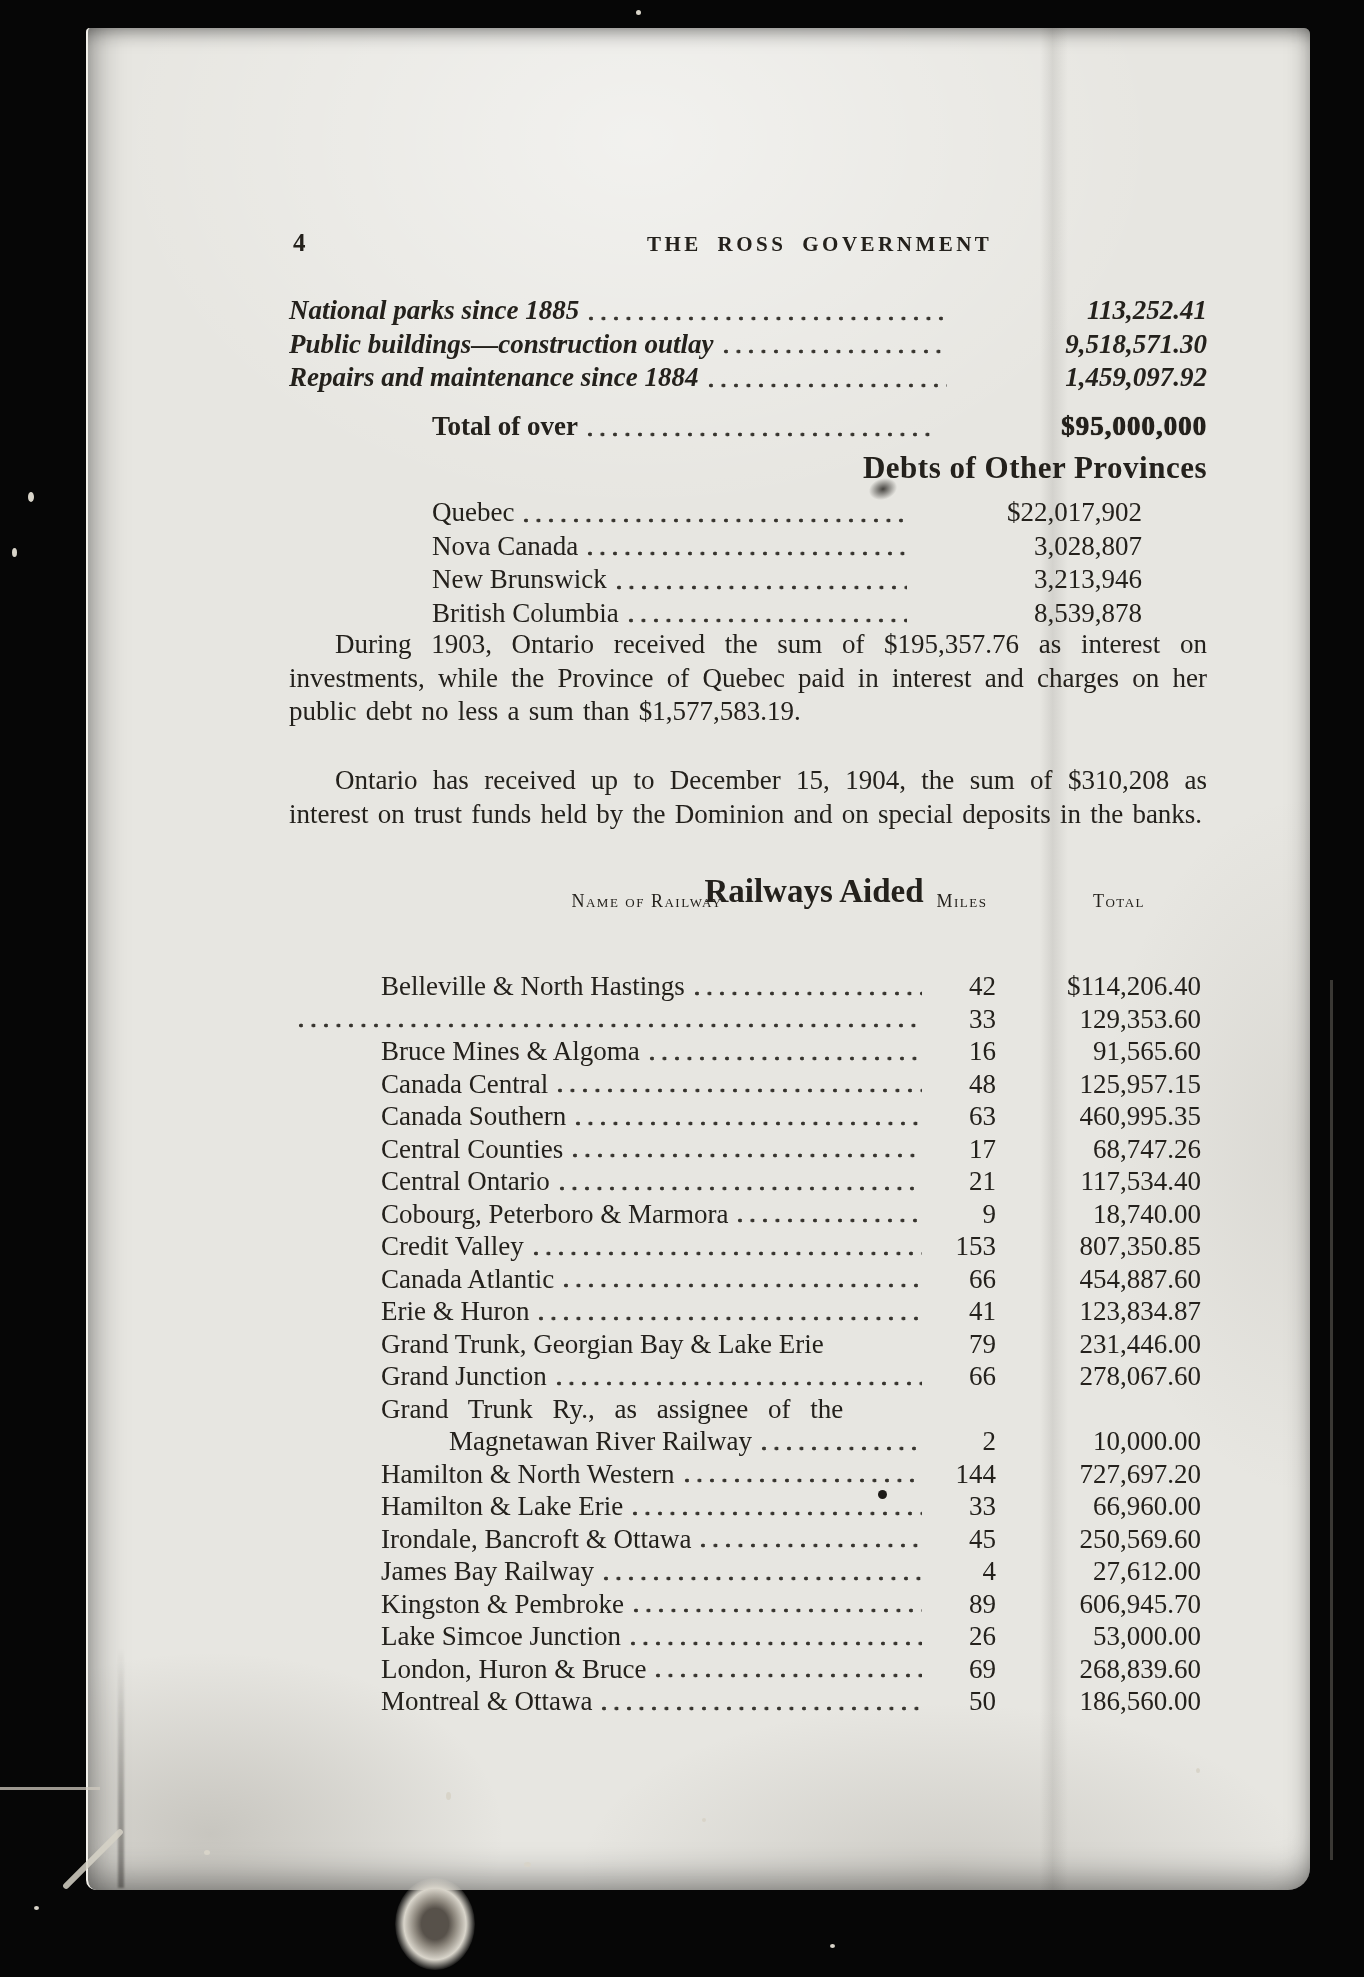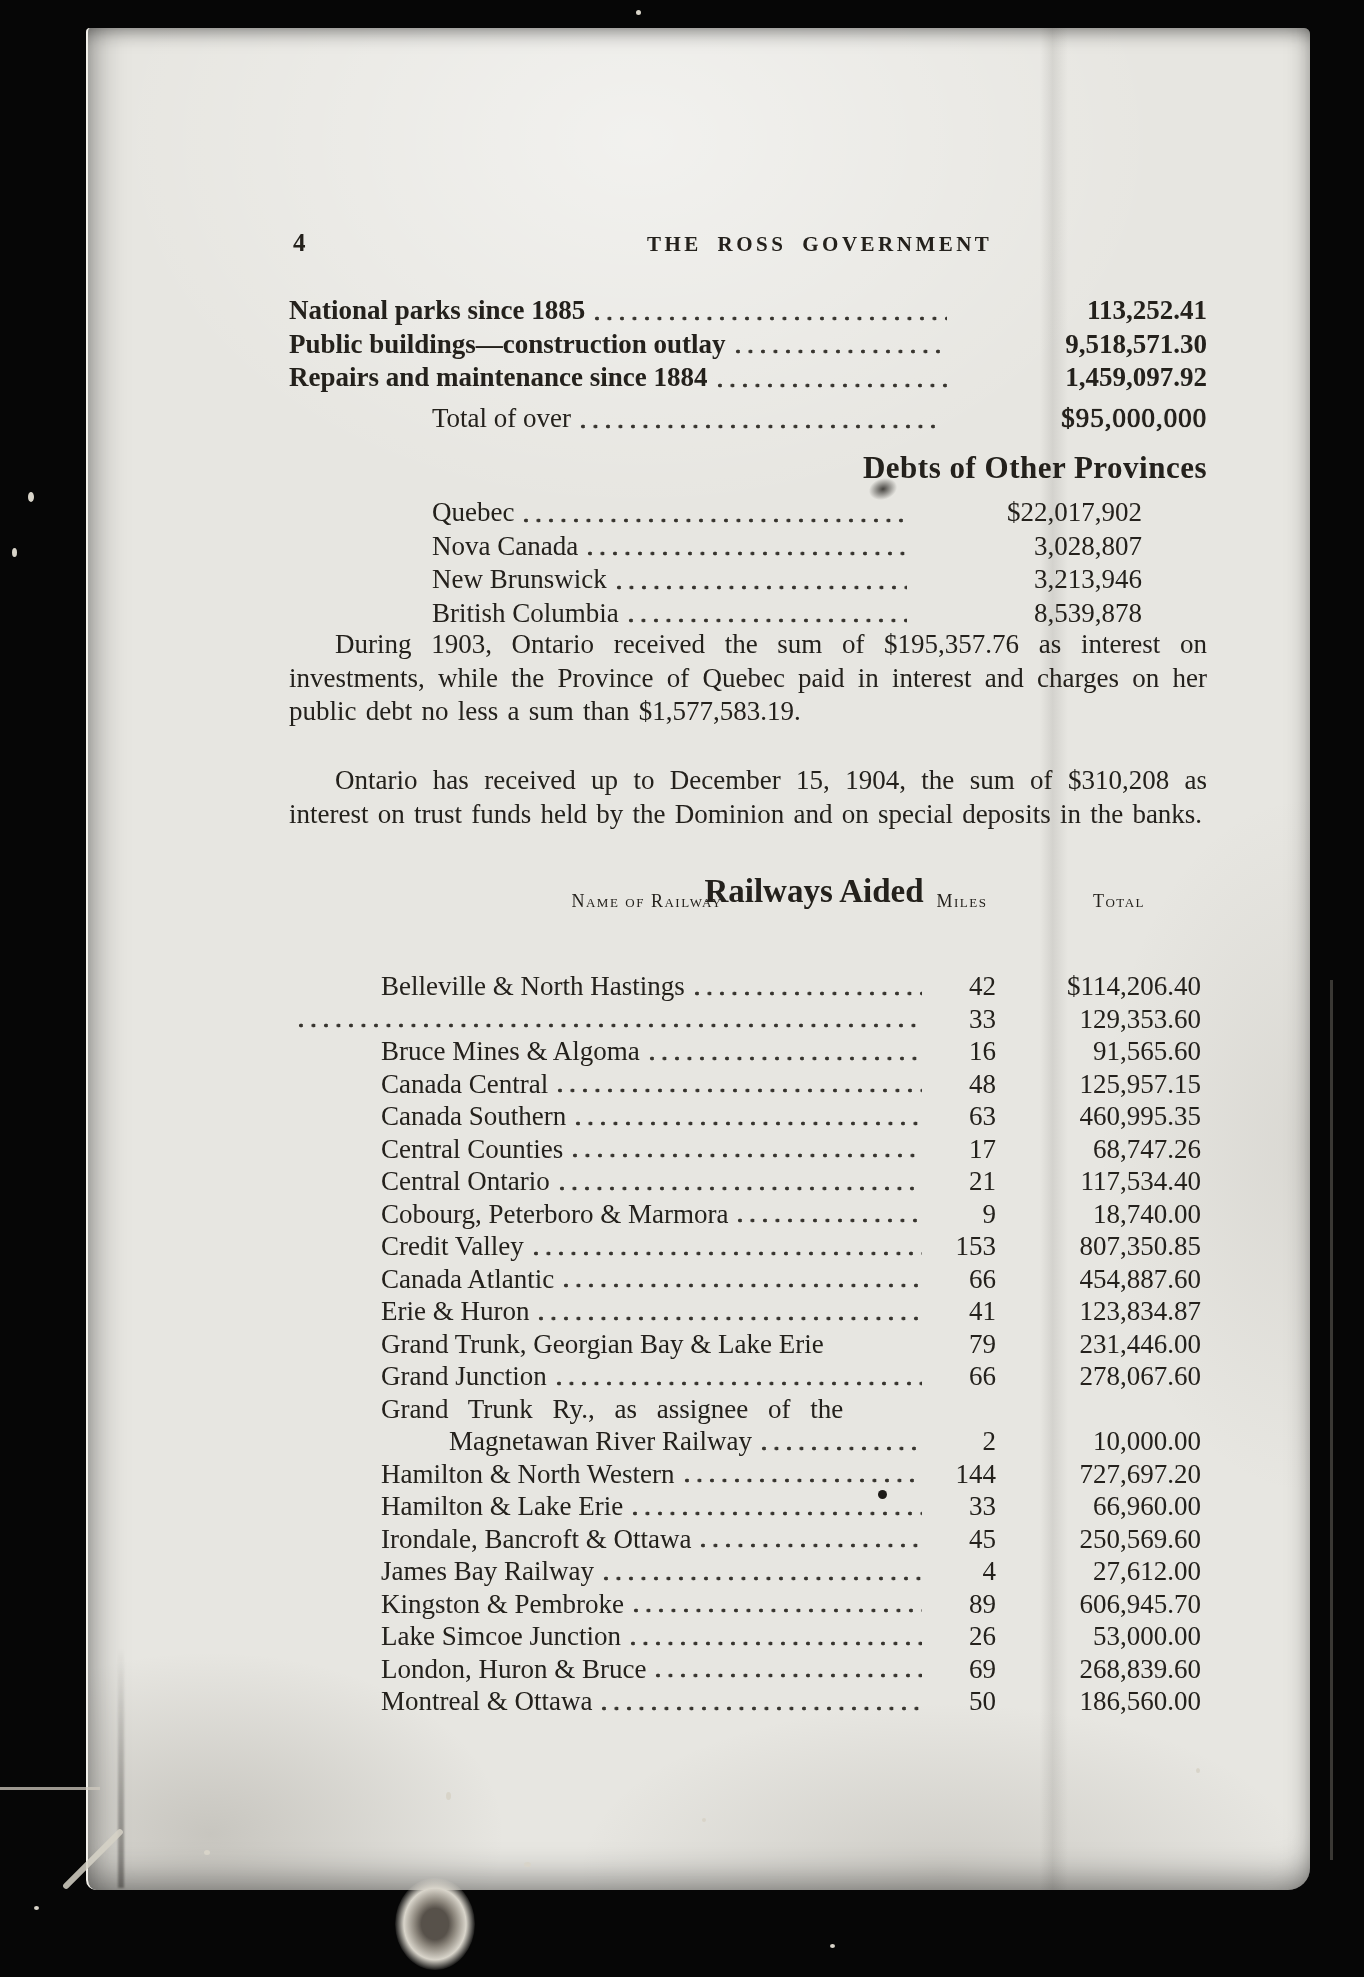--- a/index.html
+++ b/index.html
@@ -28,24 +28,24 @@
   .pageno{position:absolute;left:4px;top:2px;font-size:25px;font-weight:bold;}
   .runtitle{position:absolute;left:358px;top:4px;width:330px;text-align:center;font-size:21px;
     font-weight:bold;letter-spacing:3.5px;word-spacing:7px;white-space:nowrap;}
 
   .lrow,.drow,.trow,.total-row{display:flex;align-items:baseline;}
   .dots{flex:1 1 auto;align-self:flex-end;height:7px;margin:0 10px 6px 9px;
     background-image:radial-gradient(circle at 3px 3.5px, #38352f 1.7px, rgba(0,0,0,0) 2.2px);
     background-size:12.5px 7px;background-repeat:repeat-x;background-position:left bottom;}
 
   .list1{top:70px;font-weight:bold;}
-  .list1 .lrow{height:33.5px;}
+  .list1 .lrow{height:33.5px;font-style:italic;}
   .lamount{flex:0 0 250px;text-align:right;white-space:nowrap;}
 
-  .total-row{top:178px;font-weight:normal;}
+  .total-row{top:186px;font-weight:bold;}
   .tlabel{margin-left:143px;white-space:nowrap;}
   .gtotal{flex:0 0 260px;text-align:right;white-space:nowrap;letter-spacing:1px;
     text-shadow:0 0 1px #24211c, 0.6px 0 0 #24211c;}
 
   .debts-h{top:224px;font-size:31px;line-height:40px;text-align:right;font-weight:bold;letter-spacing:.5px;}
   .debts-list{top:272px;}
   .debts-list .drow{height:33.5px;}
   .dprov{margin-left:143px;white-space:nowrap;}
   .damount{flex:0 0 225px;text-align:right;margin-right:65px;white-space:nowrap;}
 

